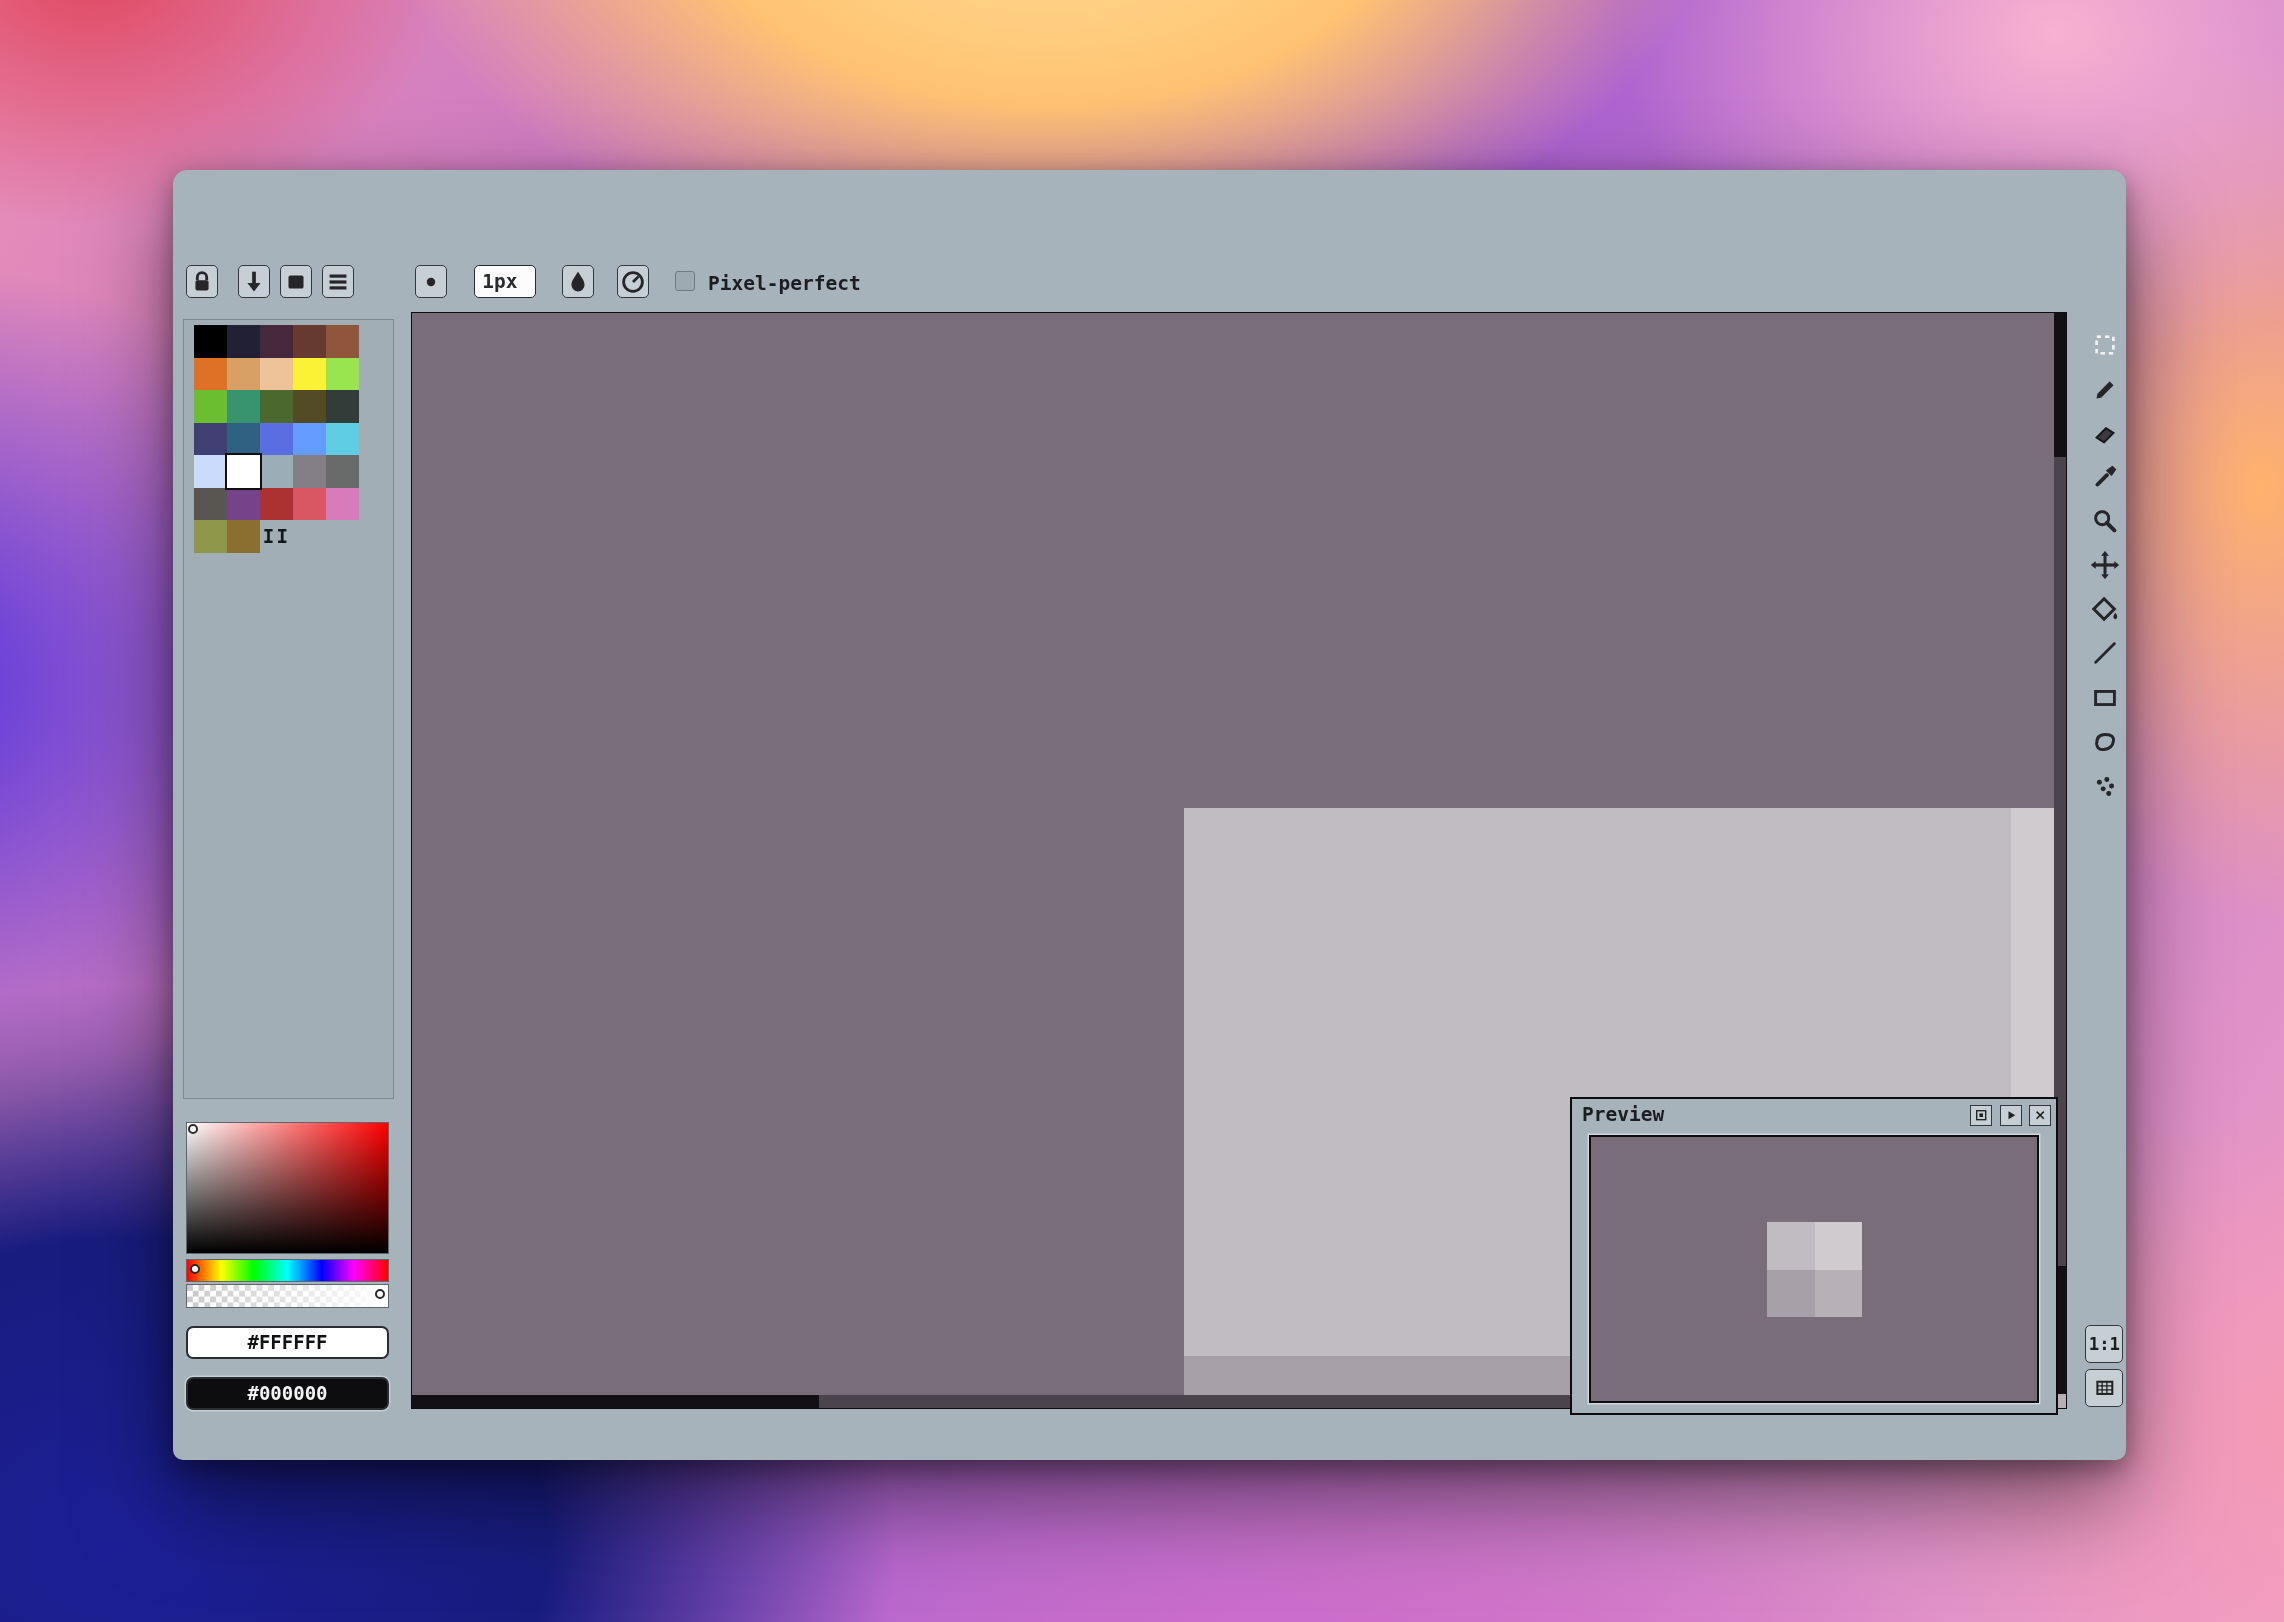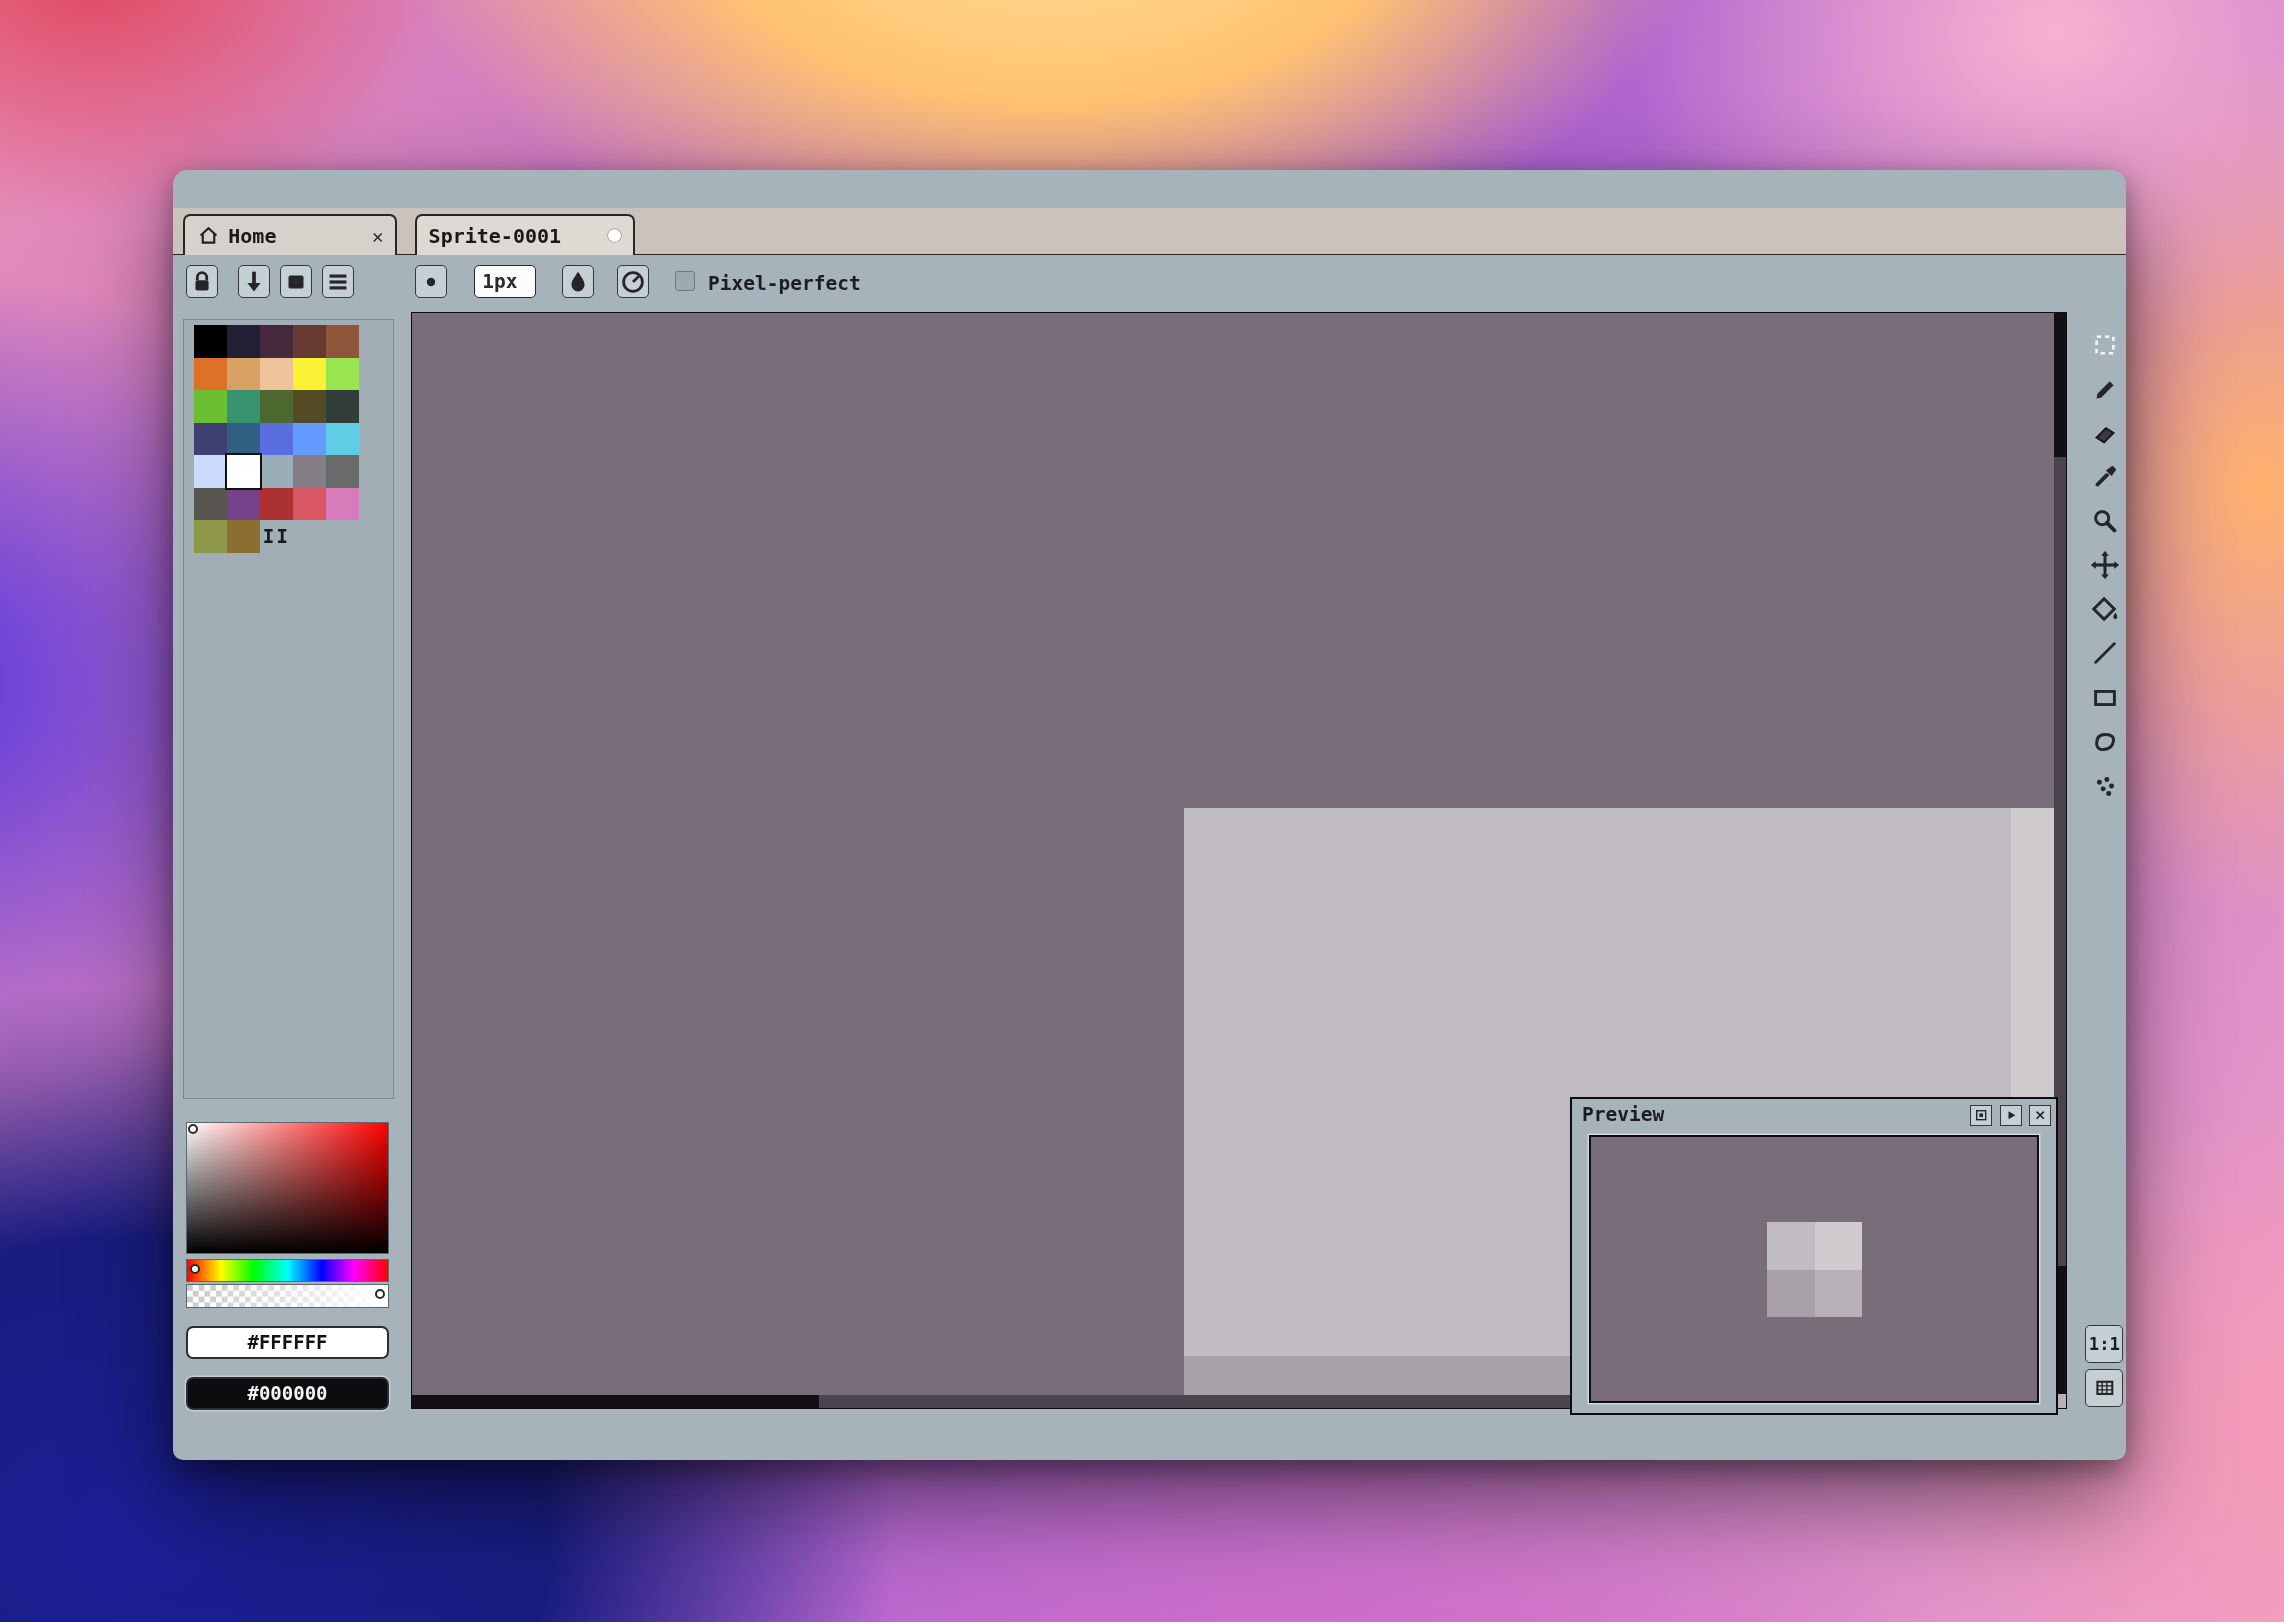--- a/index.html
+++ b/index.html
@@ -115,36 +115,20 @@
     border-radius:5px;display:flex;align-items:center;justify-content:center;
     font-size:20px;font-weight:bold;color:#1b1d1f}
 </style>
 </head>
 <body>
 
 <div id="desktop">
 <div id="window">
 
 
-  <div class="tabbar">
-    <div class="tab tab-home">
-      <span class="ticon">
-        <svg viewBox="0 0 32 32">
-              <path d="M5 16 L16 6 L27 16" fill="none" stroke="#222" stroke-width="3"></path>
-              <path d="M8 14 V26 H24 V14" fill="none" stroke="#222" stroke-width="3"></path>
-            </svg>
-      </span>
-      <span class="tlabel">Home</span>
-      <span class="tclose">✕</span>
-    </div>
-    <div class="tab tab-sprite">
-      <span class="tlabel">Sprite-0001</span>
-      <span class="tdot"></span>
-    </div>
-  </div>
 
   <div class="contextbar">
     <div class="cbtn" style="left:13px">
       <svg viewBox="0 0 32 32">
             <rect x="9" y="14" width="14" height="11" rx="2" fill="#26262a"></rect>
             <path d="M11 14 v-3 a5 5 0 0 1 10 0 v3" fill="none" stroke="#26262a" stroke-width="3"></path>
           </svg>
     </div>
     <div class="cbtn" style="left:65px">
       <svg viewBox="0 0 32 32">

